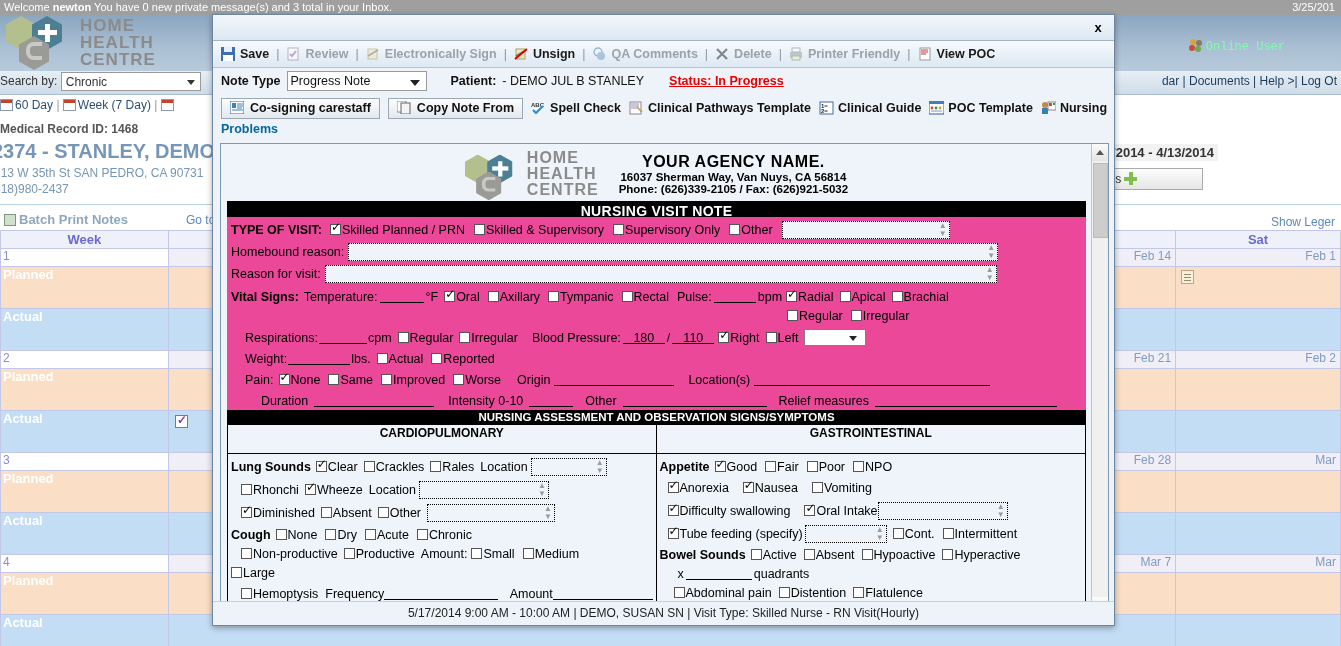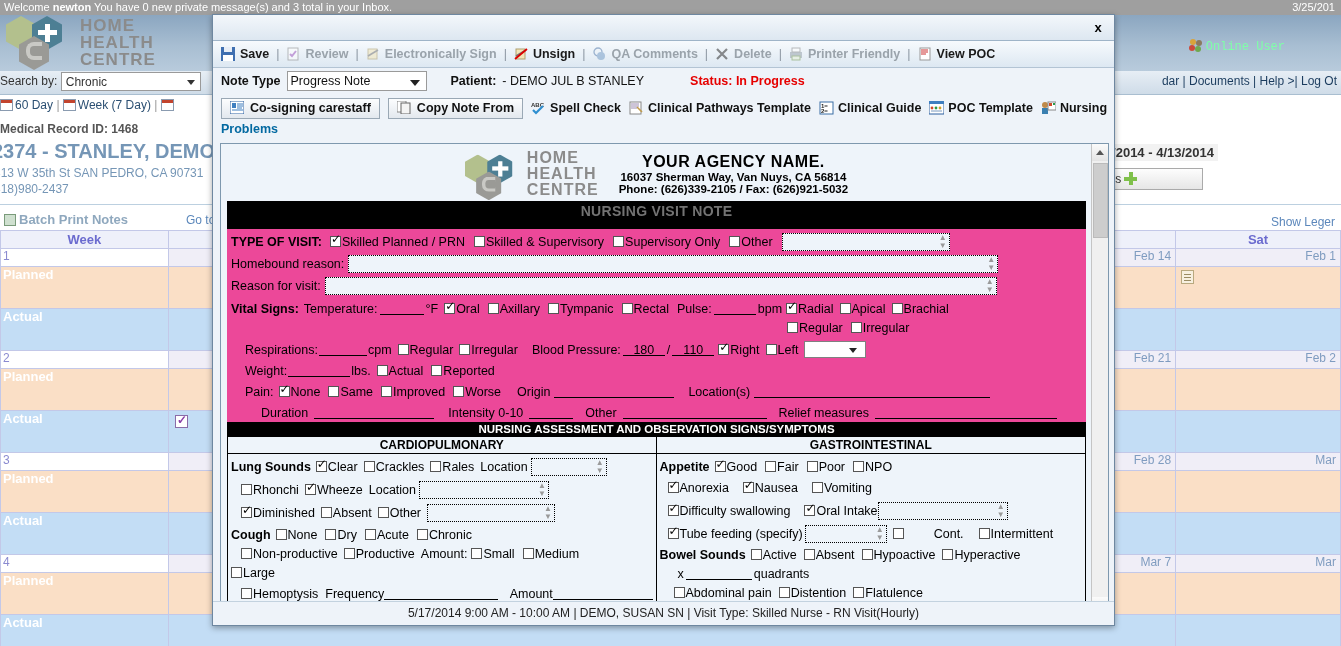--- a/index.html
+++ b/index.html
@@ -151,21 +151,21 @@
   .lbl-b { font-weight: bold; }
   .meta-select {
     width: 140px; height: 20px; border: 1px solid #9a9a9a; background: #fff;
     font-size: 12.5px; line-height: 19px; padding-left: 3px; position: relative;
   }
   .meta-select::after {
     content: ""; position: absolute; right: 6px; top: 8px;
     border-left: 5px solid transparent; border-right: 5px solid transparent;
     border-top: 6px solid #222;
   }
-  .status-red { color: #e60000; font-weight: bold; margin-left: 40px; }
+  .status-red { color: #e60000; font-weight: bold; margin-left: 19px; text-decoration: underline; }
 
   .modal-actions {
     height: 28px; display: flex; align-items: center; padding-left: 8px; gap: 8px;
     font-size: 12.5px; font-weight: bold; color: #111; background: #eef3f9; white-space: nowrap;
   }
   .act-btn {
     display: inline-flex; align-items: center; gap: 5px;
     height: 21px; padding: 0 8px;
     background: linear-gradient(to bottom,#fcfdfe,#e3e8ee);
     border: 1px solid #9aa8b5; font-size: 12.5px; font-weight: bold; color: #111;
@@ -196,22 +196,22 @@
 
   
   .paper { padding: 4px 6px 0 6px; font-size: 12.5px; color: #000; }
   .paper-head { display: flex; align-items: center; justify-content: center; gap: 20px; padding: 2px 0 3px; }
   .paper-logo { display: flex; align-items: center; gap: 4px; }
   .paper-logo .logo-words { font-size: 16px; line-height: 16px; color: #8b8b8b; }
   .agency { text-align: center; }
   .agency-name { font-size: 16px; font-weight: bold; letter-spacing: .5px; }
   .agency-line { font-size: 11.5px; font-weight: bold; }
   .band {
-    background: #000; color: #737373; text-align: center; font-weight: bold;
-    font-size: 14px; height: 28px; line-height: 20px; letter-spacing: .3px;
+    background: #000; color: #ffffff; text-align: center; font-weight: bold;
+    font-size: 14px; height: 16px; line-height: 20px; letter-spacing: .3px;
   }
   .band-sub {
     background: #000; color: #fff; text-align: center; font-weight: bold;
     font-size: 11.5px; height: 15px; line-height: 15px;
   }
   .form { background: #ec4899; padding: 3px 4px 0 4px; }
   .row { display: flex; align-items: center; flex-wrap: nowrap; gap: 0; min-height: 19px; }
   .cbx {
     display: inline-block; width: 11px; height: 11px; border: 1px solid #555;
     background: #fff; vertical-align: -1px; margin-right: 1px; position: relative; flex: none;
@@ -232,21 +232,21 @@
     display: inline-block; width: 62px; height: 17px; border: 1px solid #808080; background: #fff;
     position: relative; vertical-align: middle;
   }
   .mini-sel::after {
     content: ""; position: absolute; right: 8px; top: 6px;
     border-left: 4px solid transparent; border-right: 4px solid transparent; border-top: 5px solid #222;
   }
   .two-col { display: flex; border: 1px solid #000; border-top: none; }
   .col { width: 50%; }
   .col-l { border-right: 1px solid #000; }
-  .col-hdr { text-align: center; font-weight: bold; font-size: 12px; border-bottom: 1px solid #000; height: 17px; line-height: 17px; }
+  .col-hdr { text-align: center; font-weight: bold; font-size: 12px; border-bottom: 1px solid #000; height: 29px; line-height: 17px; }
   .col-body { padding: 3px 3px 2px 3px; }
 
   .modal-footer {
     position: absolute; left: 0; bottom: 0; width: 901px; height: 24px;
     background: #eef3f9; border-top: 1px solid #c3d2df;
     font-size: 12px; color: #222; text-align: center; line-height: 23px;
   }
 </style>
 </head>
 <body>
@@ -976,21 +976,21 @@
 
               <div class="row" style="margin-top:4px;padding-left:8px">
                 <span class="ck" style="margin-right:2px">
                     <span class="cbx on"></span>
                     <span>Tube feeding (specify)</span>
                   </span>
                 <span class="ta" style="width:82px;margin-right:6px">
                     <span class="ta-arrows">▲<br>▼</span>
                   </span>
                 <span id="tube-mode" style="display:flex;align-items:center">
-                    <span class="ck" style="margin-right: 15px; gap: 29px;">
+                    <span class="ck" style="margin-right: 8px;">
                       <span class="cbx"></span>
                       <span>Cont.</span>
                     </span>
                     <span class="ck" style="margin-right: 8px;">
                       <span class="cbx"></span>
                       <span>Intermittent</span>
                     </span>
                   </span>
               </div>
 

